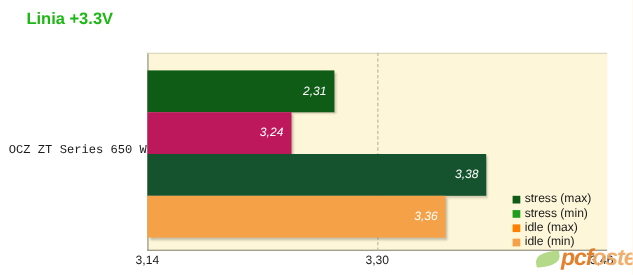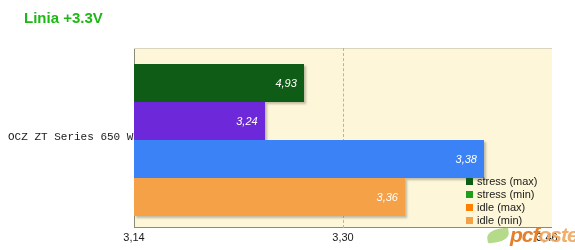--- a/index.html
+++ b/index.html
@@ -174,26 +174,26 @@
 
   <div class="plot-area"></div>
   <div class="plot-top-rule"></div>
 
   <div id="gridlines-layer">
       <div class="gridline" style="left: 343px; top: 48px;"></div>
     </div>
 
   <div id="bars-layer">
       <div class="bar" style="left: 134px; top: 64px; width: 169.812px; background: rgb(14, 92, 21);">
-        <span class="bar-value">4,93</span>
-      </div>
-      <div class="bar" style="left: 134px; top: 102px; width: 130.625px; background: #6d28d9;">
+        <span class="bar-value">2,31</span>
+      </div>
+      <div class="bar" style="left: 134px; top: 102px; width: 130.625px; background: #be185d;">
         <span class="bar-value">3,24</span>
       </div>
-      <div class="bar" style="left: 134px; top: 140px; width: 350px; background: #3b82f6;">
+      <div class="bar" style="left: 134px; top: 140px; width: 308px; background: #14532d;">
         <span class="bar-value">3,38</span>
       </div>
       <div class="bar" style="left: 134px; top: 178px; width: 271px; background: rgb(245, 161, 72);">
         <span class="bar-value">3,36</span>
       </div>
     </div>
 
   <div class="cat-label-box">OCZ ZT Series 650 W</div>
 
   <div id="ticks-layer">

